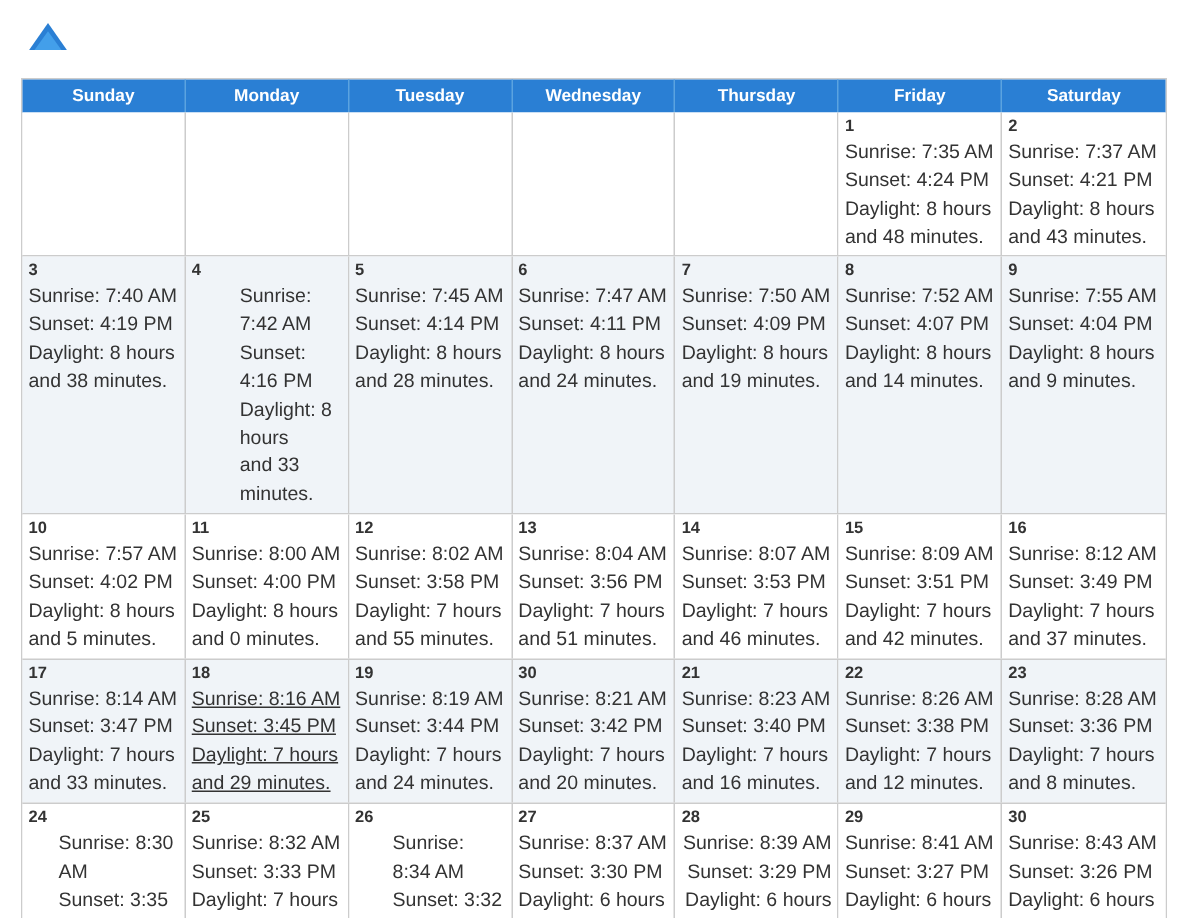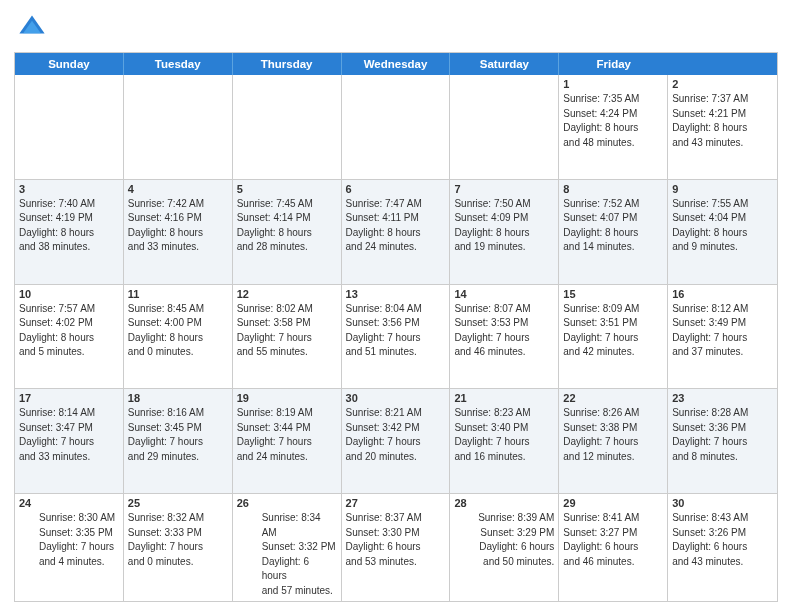--- a/index.html
+++ b/index.html
@@ -102,21 +102,21 @@
     }
     .cal-cell.empty { background: #fff; }
     .day-num {
       font-size: 11px;
       font-weight: bold;
       margin-bottom: 2px;
       display: block;
     }
     .cal-cell .info {
       line-height: 1.45;
-      font-size: 10px;
+      font-size: 13px;
     }
   </style>
 </head>
 <body>
 
 <div class="page">
   <div class="header">
     <div class="logo">
       <svg class="logo-icon" viewBox="0 0 40 40">
         <polygon points="20,6 34,26 6,26" fill="#2a7fd4"></polygon>
@@ -129,25 +129,26 @@
     </div>
     <div class="title-block">
       <h1></h1>
       <h2></h2>
     </div>
   </div>
 
   <div class="calendar">
     <div class="cal-header-row" id="cal-header">
         <div class="cal-header-cell">Sunday</div>
+        <div class="cal-header-cell">Monday</div>
         <div class="cal-header-cell">Tuesday</div>
+        <div class="cal-header-cell">Wednesday</div>
         <div class="cal-header-cell">Thursday</div>
-        <div class="cal-header-cell">Wednesday</div>
+        <div class="cal-header-cell">Friday</div>
         <div class="cal-header-cell">Saturday</div>
-        <div class="cal-header-cell">Friday</div>
       </div>
     <div class="cal-body" id="cal-body">
         <div class="cal-row">
           <div class="cal-cell empty"></div>
           <div class="cal-cell empty"></div>
           <div class="cal-cell empty"></div>
           <div class="cal-cell empty"></div>
           <div class="cal-cell empty"></div>
           <div class="cal-cell">
             <span class="day-num">1</span>
@@ -167,21 +168,21 @@
         <div class="cal-row">
           <div class="cal-cell alt-row">
             <span class="day-num">3</span>
             <div class="info" style="white-space: pre-line;">Sunrise: 7:40 AM
 Sunset: 4:19 PM
 Daylight: 8 hours
 and 38 minutes.</div>
           </div>
           <div class="cal-cell alt-row">
             <span class="day-num">4</span>
-            <div class="info" style="white-space: pre-line;">Sunrise: 7:42 AM
+            <div class="info" style="white-space: pre-line; margin-left: 32px;">Sunrise: 7:42 AM
 Sunset: 4:16 PM
 Daylight: 8 hours
 and 33 minutes.</div>
           </div>
           <div class="cal-cell alt-row">
             <span class="day-num">5</span>
             <div class="info" style="white-space: pre-line;">Sunrise: 7:45 AM
 Sunset: 4:14 PM
 Daylight: 8 hours
 and 28 minutes.</div>
@@ -218,21 +219,21 @@
         <div class="cal-row">
           <div class="cal-cell">
             <span class="day-num">10</span>
             <div class="info" style="white-space: pre-line;">Sunrise: 7:57 AM
 Sunset: 4:02 PM
 Daylight: 8 hours
 and 5 minutes.</div>
           </div>
           <div class="cal-cell">
             <span class="day-num">11</span>
-            <div class="info" style="white-space: pre-line;">Sunrise: 8:45 AM
+            <div class="info" style="white-space: pre-line;">Sunrise: 8:00 AM
 Sunset: 4:00 PM
 Daylight: 8 hours
 and 0 minutes.</div>
           </div>
           <div class="cal-cell">
             <span class="day-num">12</span>
             <div class="info" style="white-space: pre-line;">Sunrise: 8:02 AM
 Sunset: 3:58 PM
 Daylight: 7 hours
 and 55 minutes.</div>
@@ -269,21 +270,21 @@
         <div class="cal-row">
           <div class="cal-cell alt-row">
             <span class="day-num">17</span>
             <div class="info" style="white-space: pre-line;">Sunrise: 8:14 AM
 Sunset: 3:47 PM
 Daylight: 7 hours
 and 33 minutes.</div>
           </div>
           <div class="cal-cell alt-row">
             <span class="day-num">18</span>
-            <div class="info" style="white-space: pre-line;">Sunrise: 8:16 AM
+            <div class="info" style="white-space: pre-line; text-decoration: underline;">Sunrise: 8:16 AM
 Sunset: 3:45 PM
 Daylight: 7 hours
 and 29 minutes.</div>
           </div>
           <div class="cal-cell alt-row">
             <span class="day-num">19</span>
             <div class="info" style="white-space: pre-line;">Sunrise: 8:19 AM
 Sunset: 3:44 PM
 Daylight: 7 hours
 and 24 minutes.</div>

